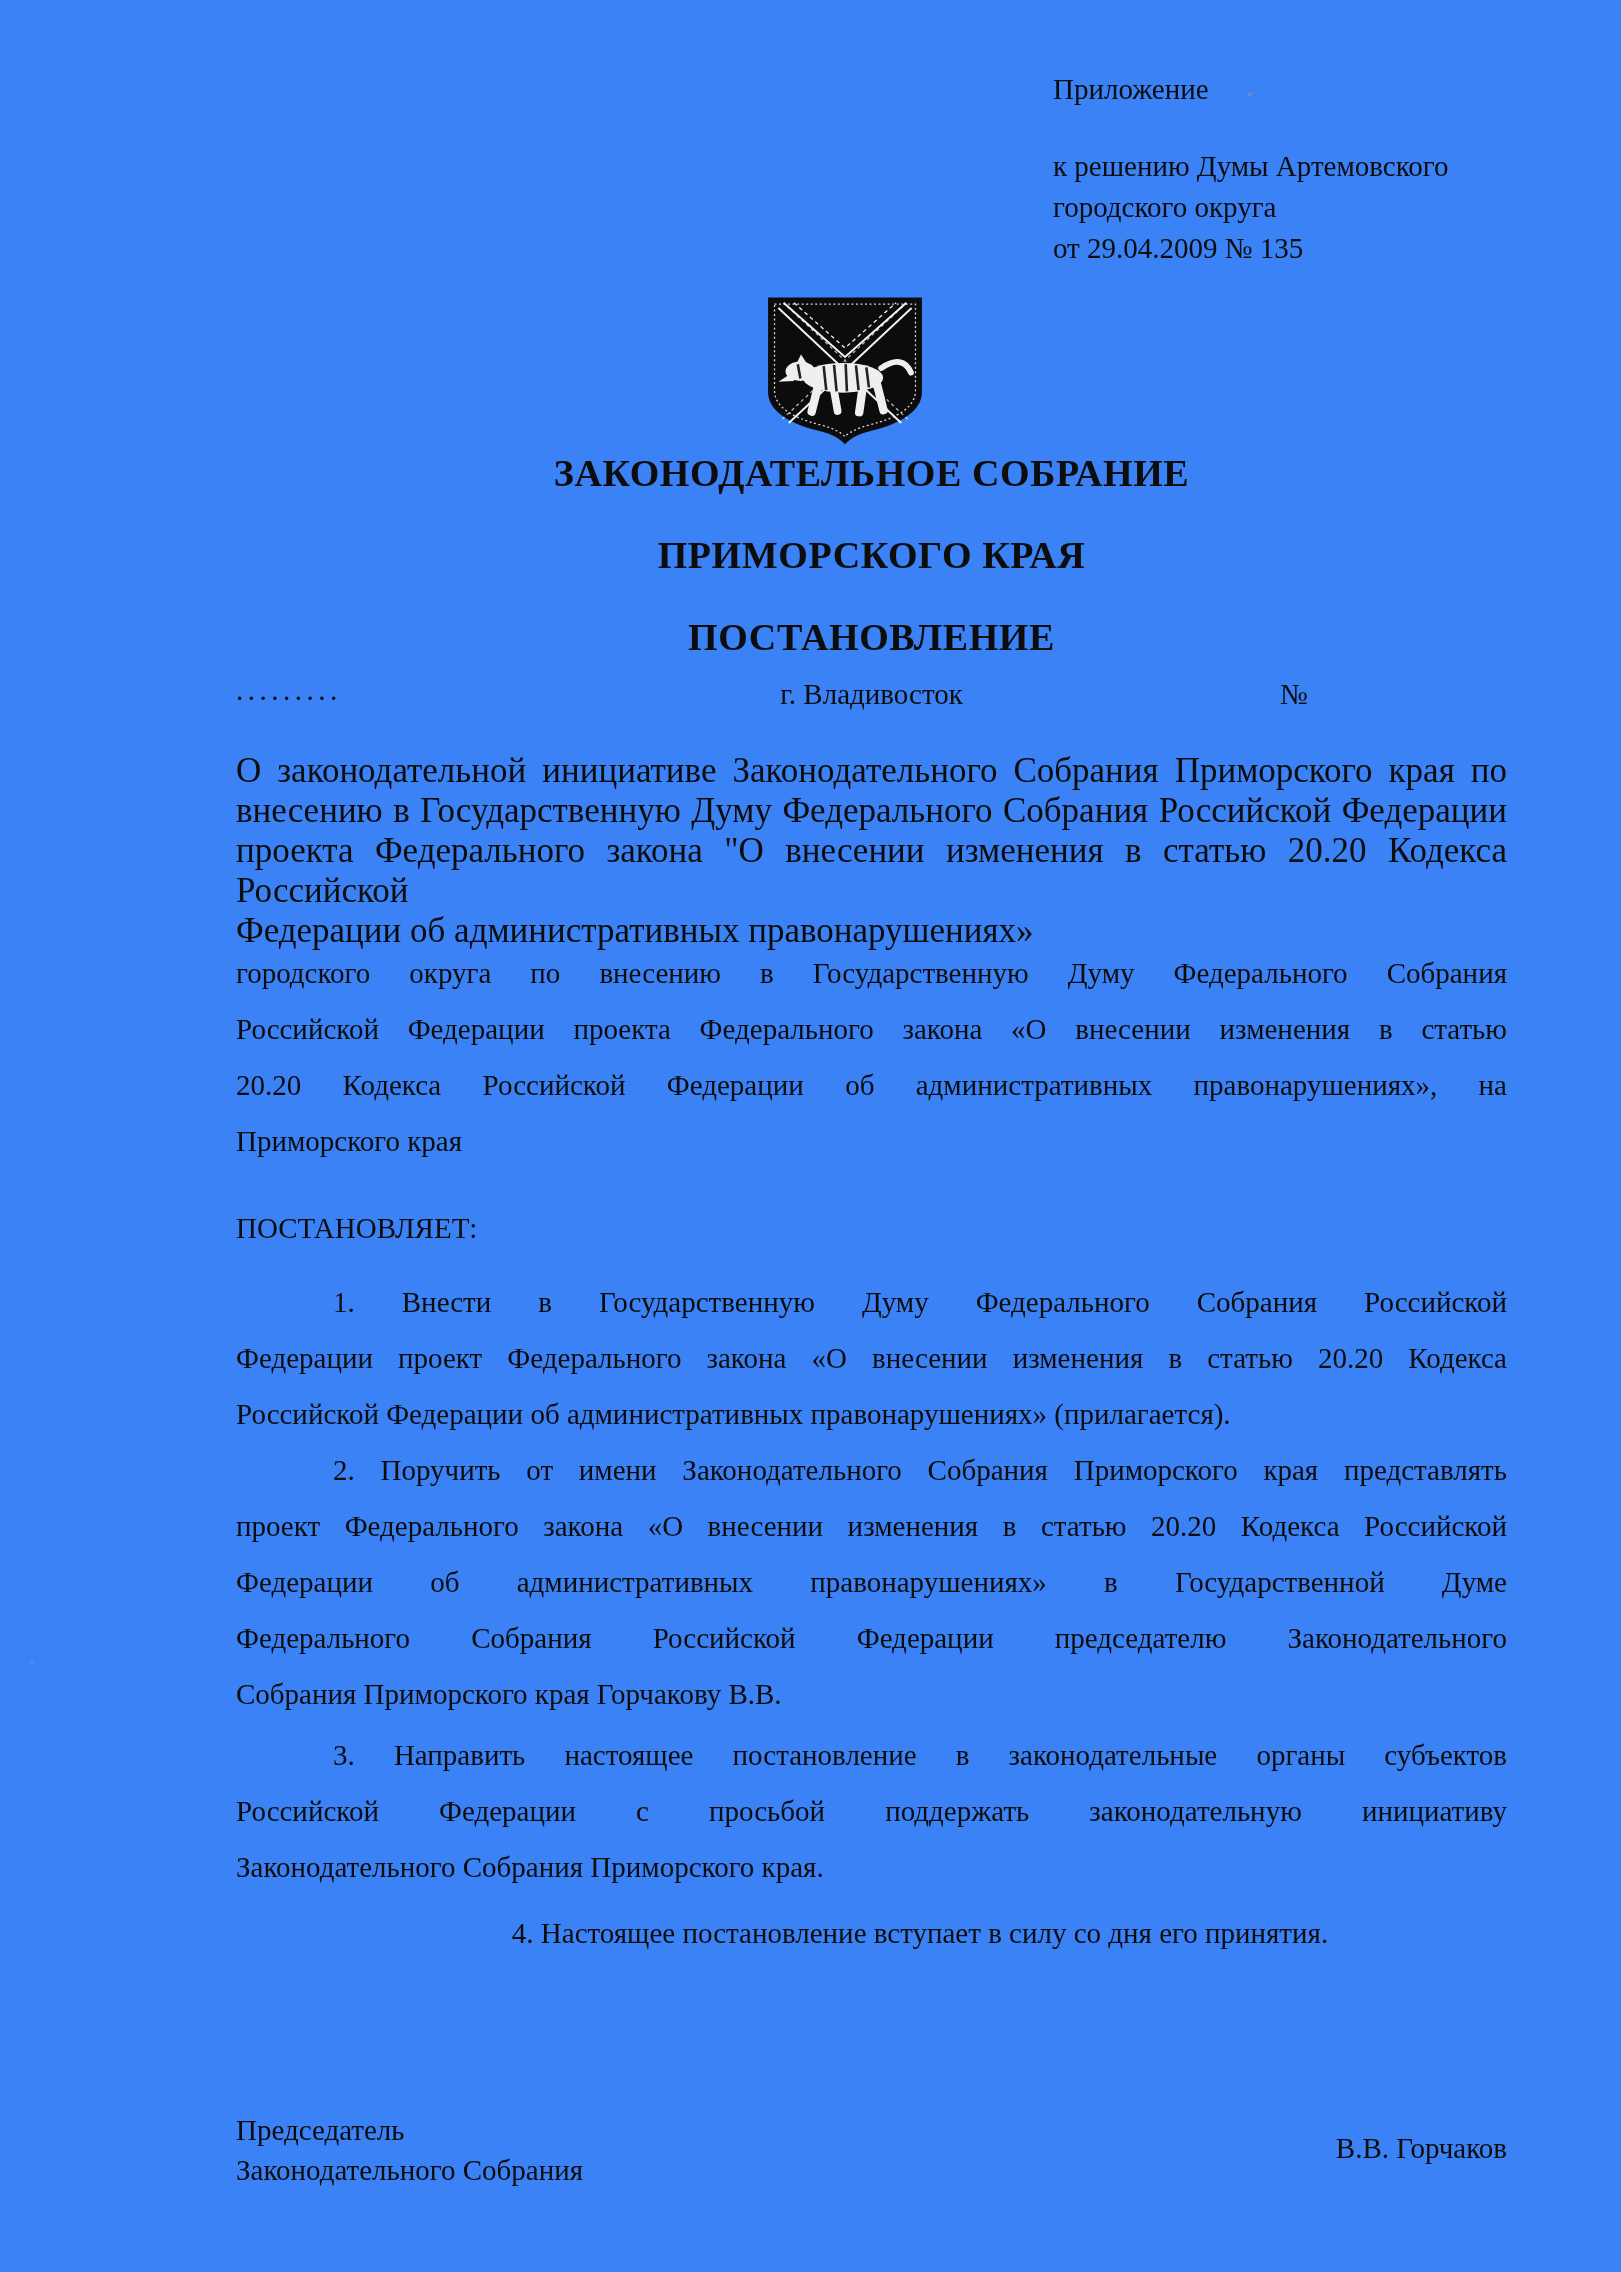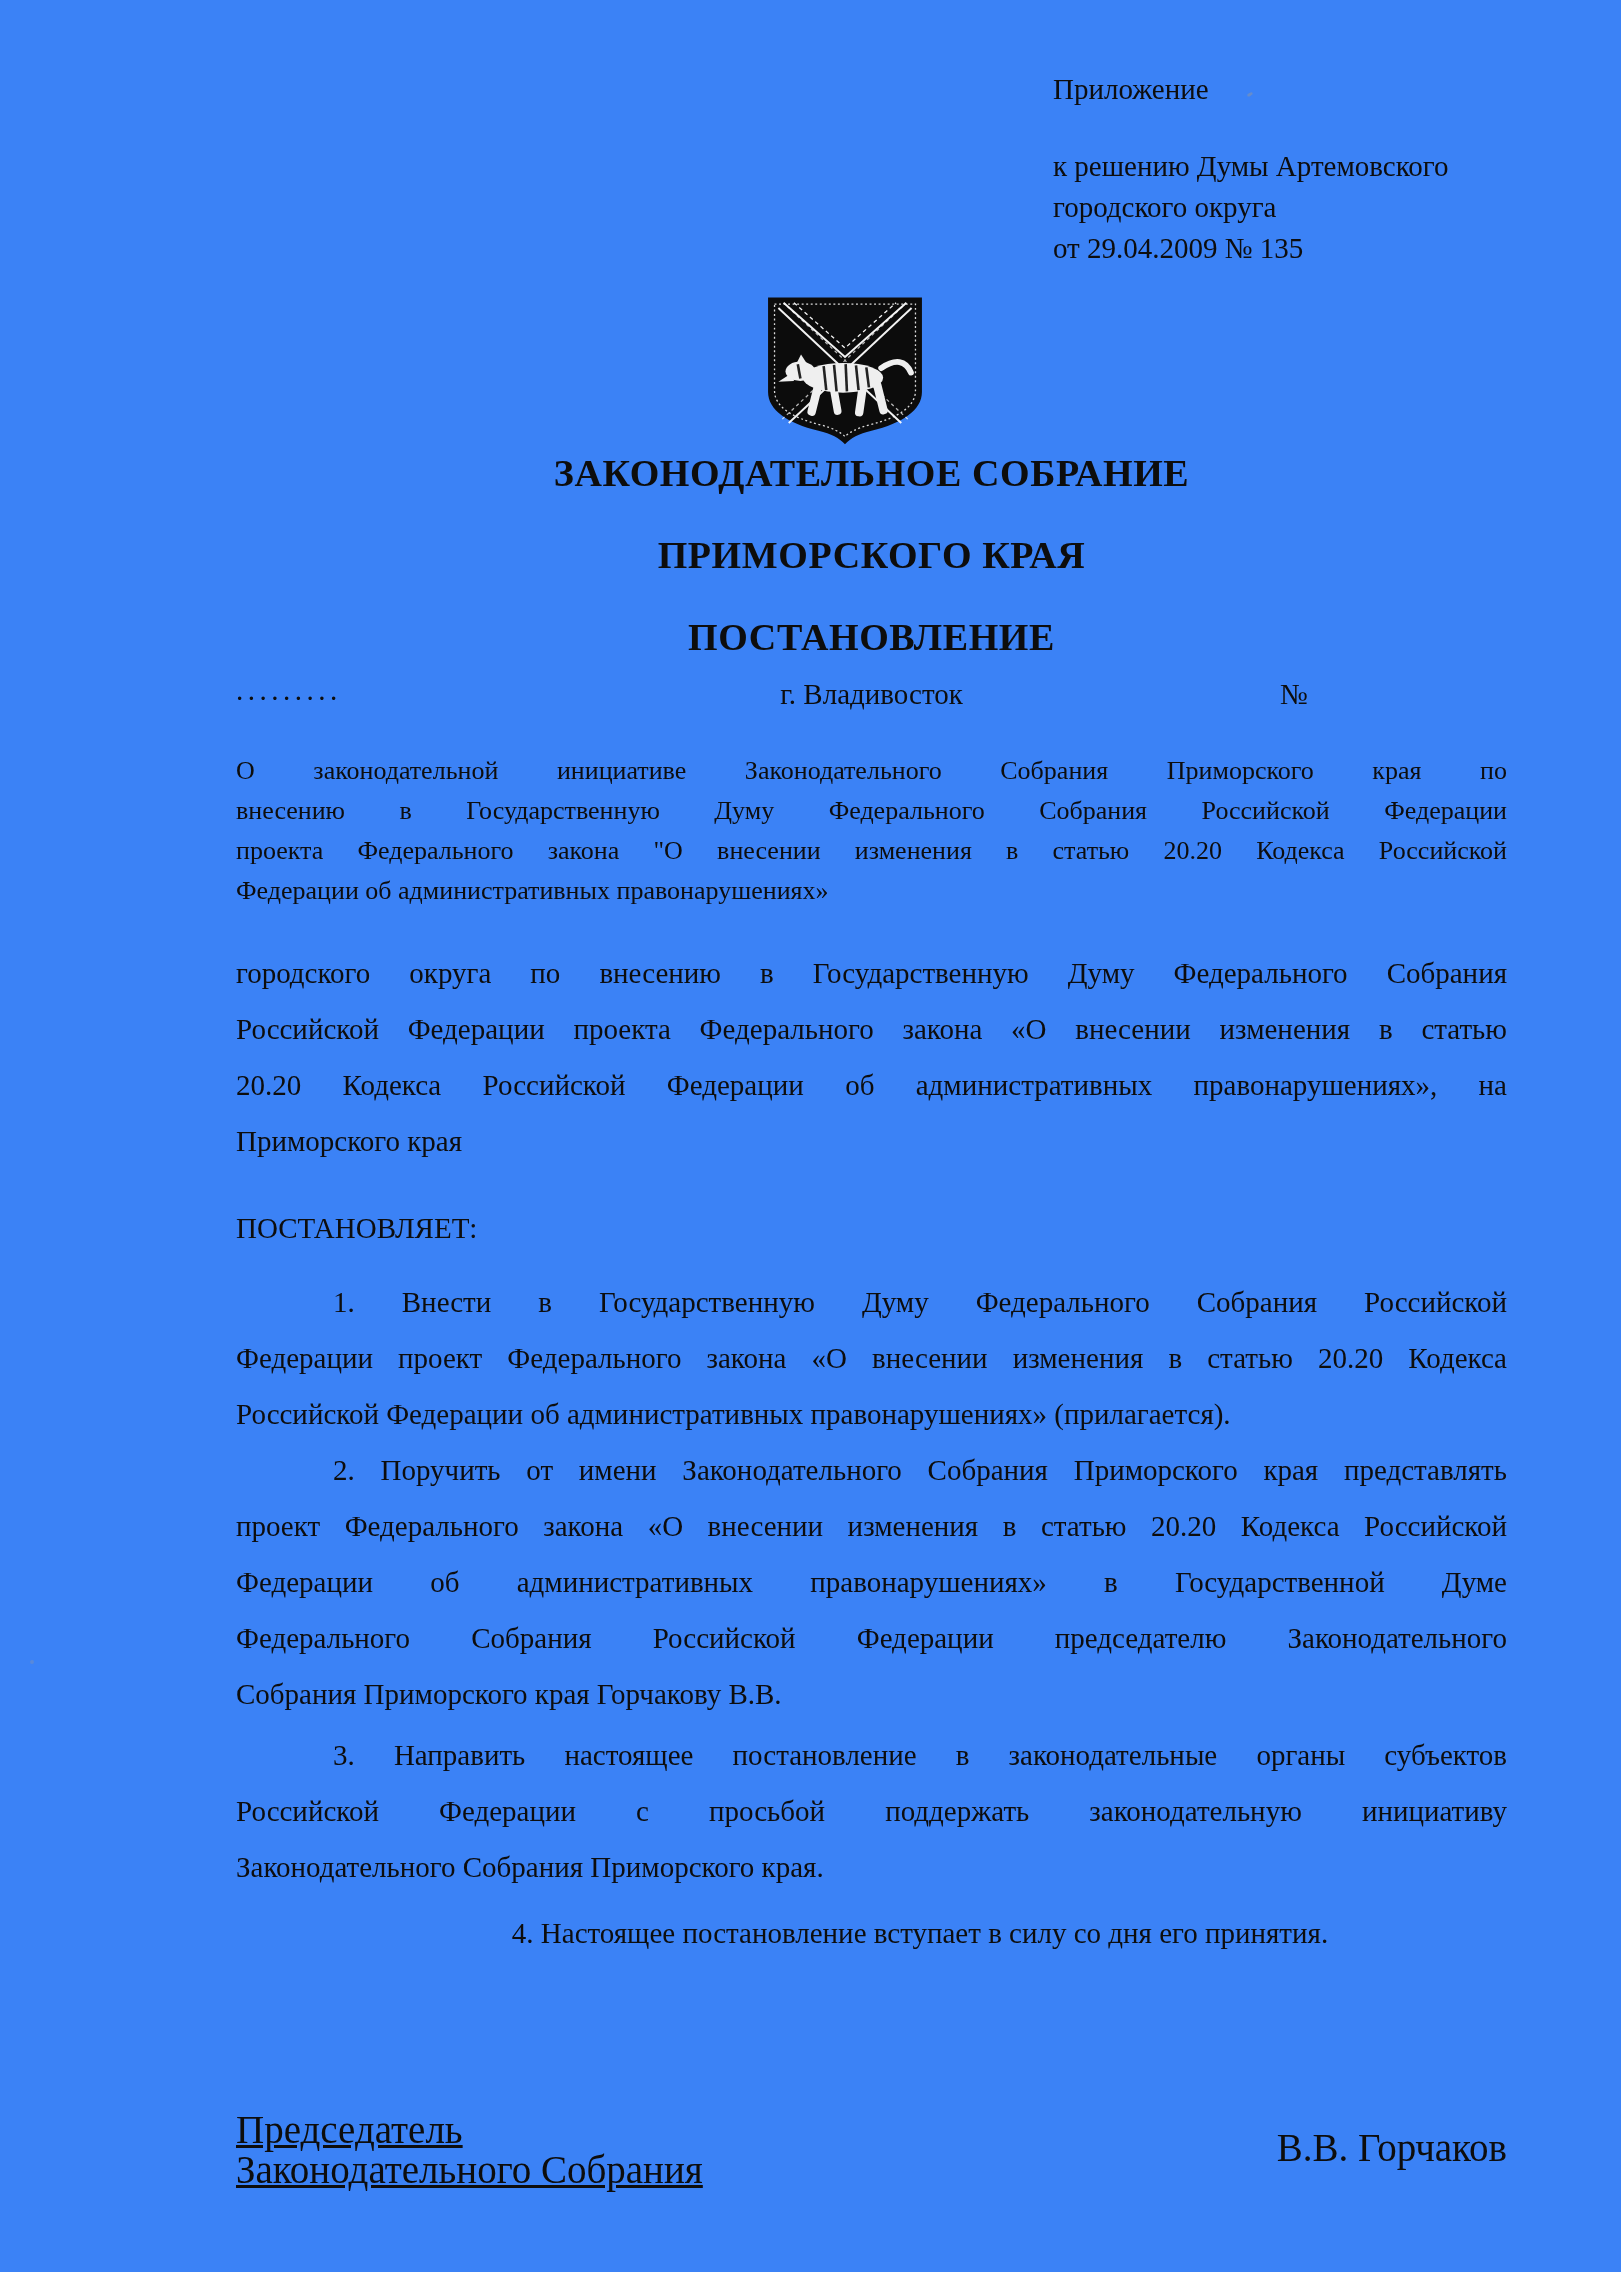--- a/index.html
+++ b/index.html
@@ -27,35 +27,35 @@
   }
   .h1{top:452px;} .h2{top:534px;} .h3{top:616px;}
   
   .place-row{position:absolute;left:236px;top:673px;width:1271px;height:43px;font-size:29px;line-height:43px;}
   .place-row .dots{position:absolute;left:0;top:-3.9px;letter-spacing:4.5px;}
   .place-row .city{position:absolute;left:0;right:0;text-align:center;}
   .place-row .num{position:absolute;left:1044px;}
   
   .subject{
     position:absolute;left:236px;top:751px;width:1271px;
-    font-size:26px;line-height:40px;
+    font-size:35px;line-height:40px;
   }
   .mainflow{
     position:absolute;left:236px;top:945px;width:1271px;
     font-size:29px;line-height:56px;
   }
   .jline{text-align:justify;text-align-last:justify;}
   .lline{text-align:left;}
   .ind{padding-left:97px;}
   .resolves{margin-top:31px;}
   .i1{margin-top:18px;}
   .i3{margin-top:5.2px;}
   .i4{margin-top:10.3px;text-align:center;}
   
-  .sign{position:absolute;left:236px;top:2110px;width:1271px;font-size:39px;line-height:40px;text-decoration:underline;}
+  .sign{position:absolute;left:236px;top:2110px;width:1271px;font-size:29px;line-height:40px;}
   .sign .name{position:absolute;right:0;top:18px;}
   
   .speck{position:absolute;background:#9a9a9a;border-radius:50%;opacity:.45;}
   .speck.a{left:1247px;top:93px;width:5.8px;height:3.2px;transform:rotate(-30deg);}
   .speck.b{left:30px;top:1660px;width:3.9px;height:3.9px;opacity:.3;}
 </style>
 </head>
 <body>
 
 <div class="page">

